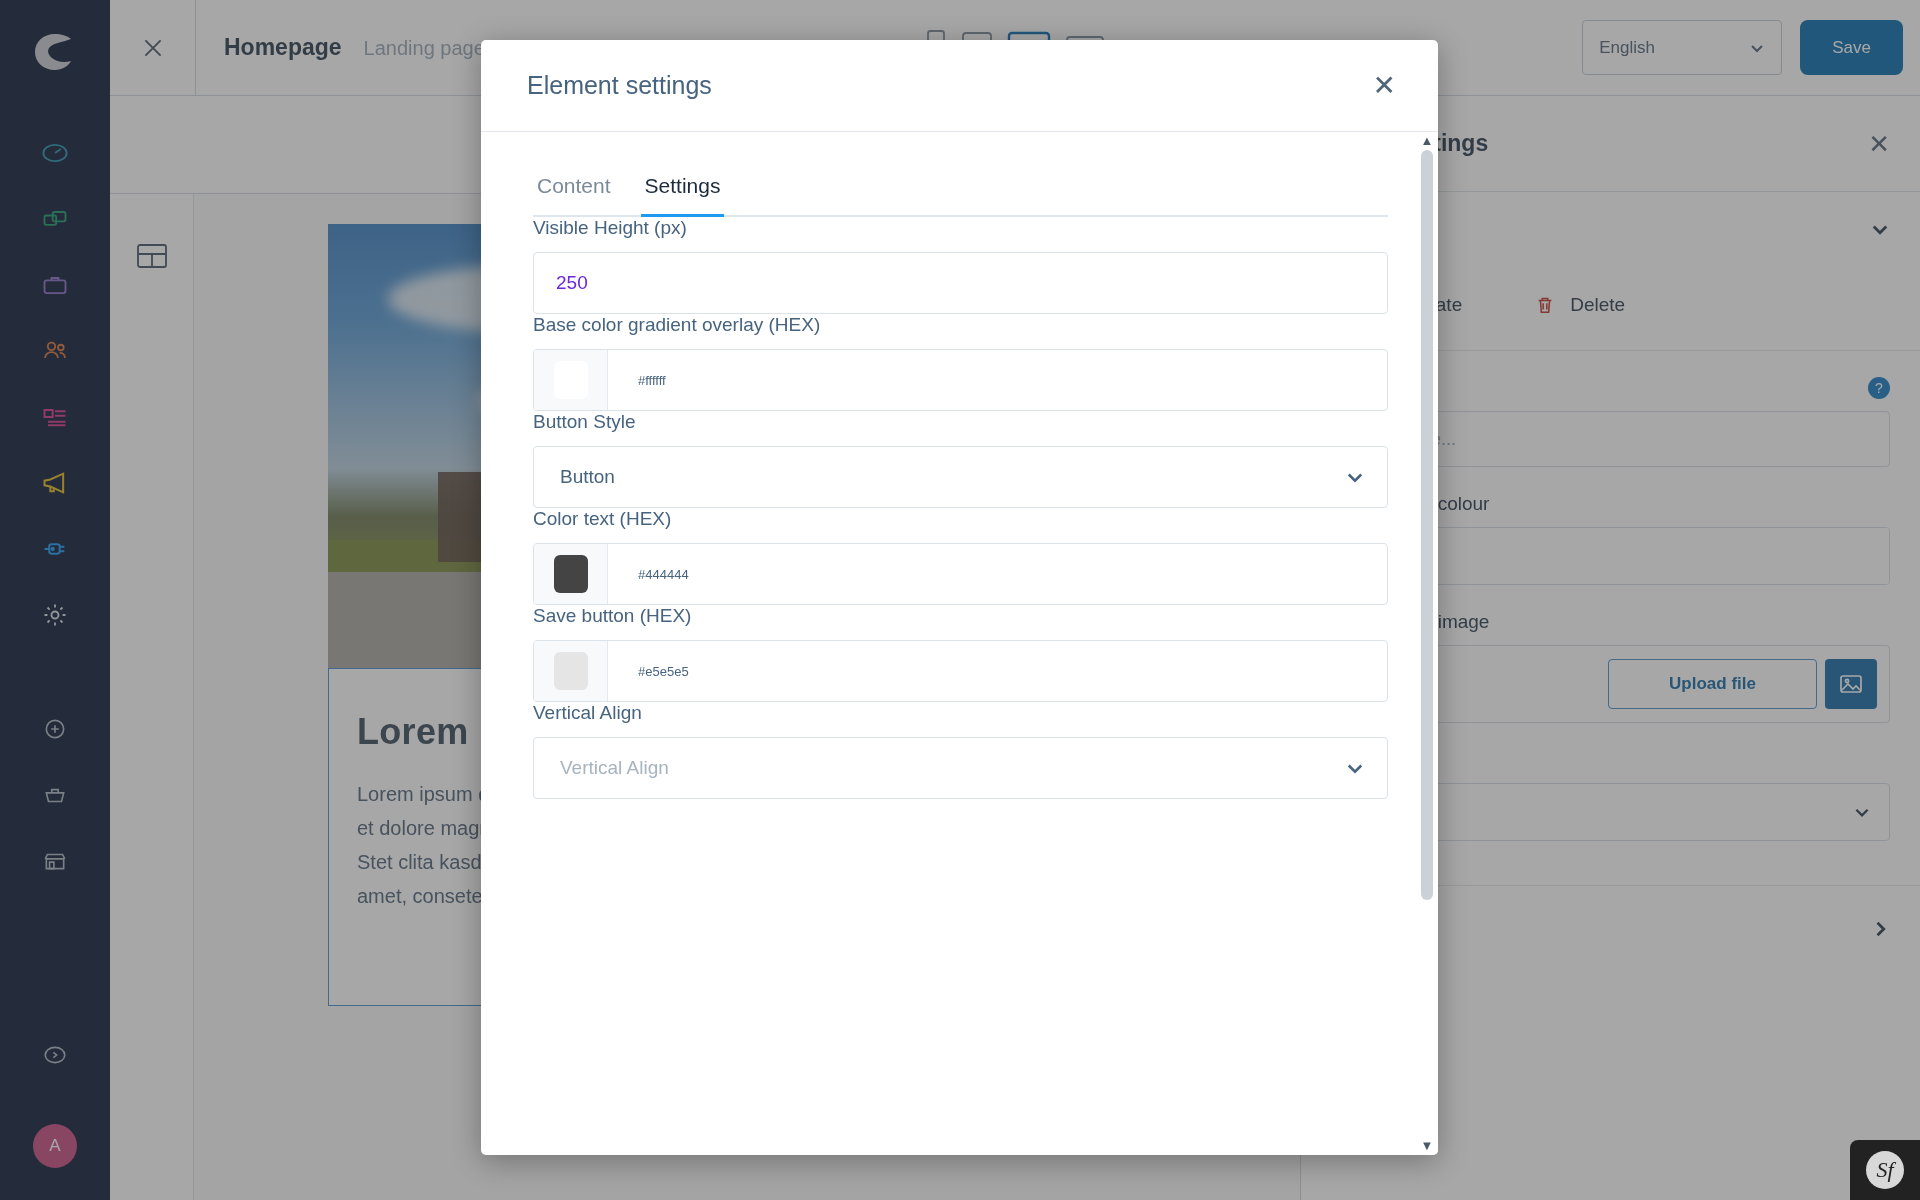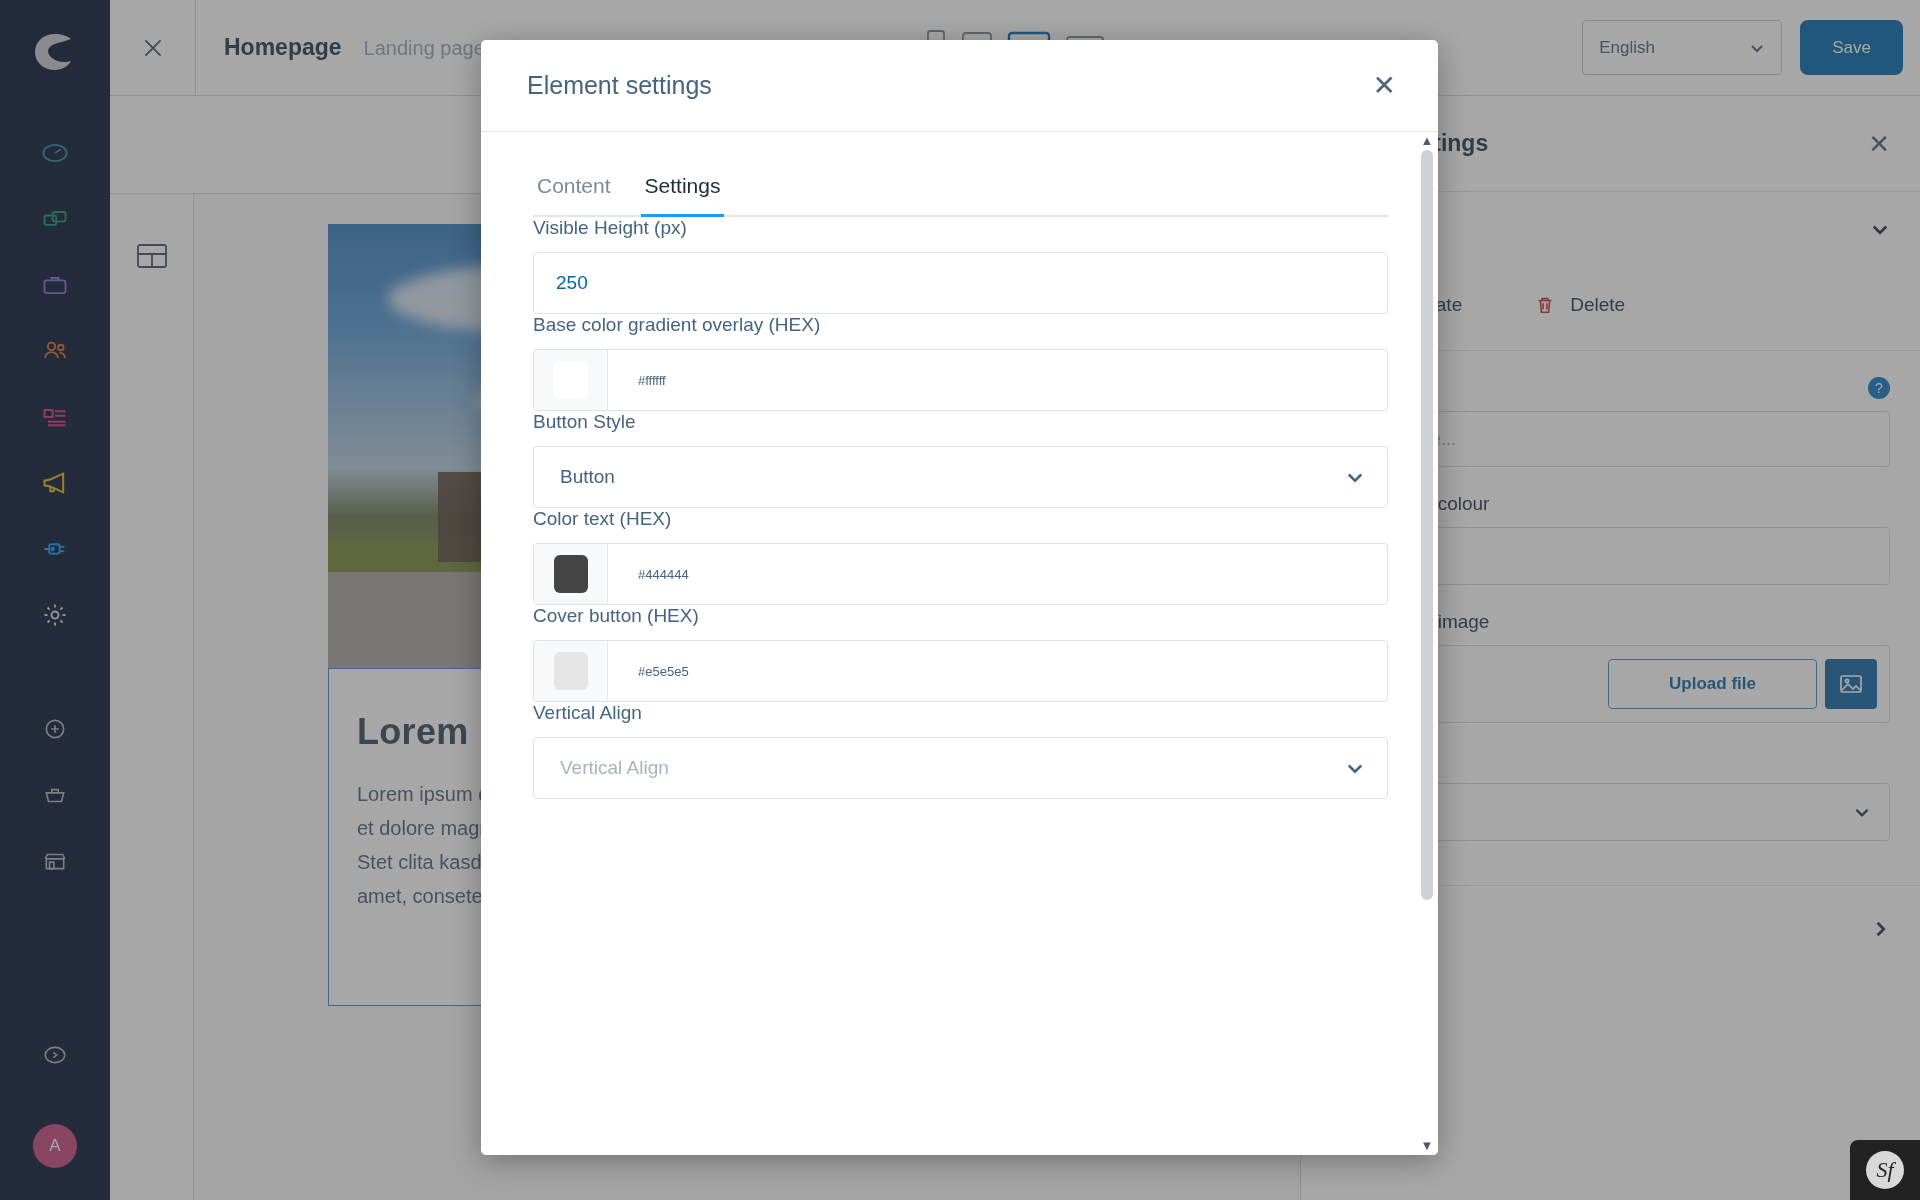--- a/index.html
+++ b/index.html
@@ -188,21 +188,21 @@
   .tab {
     font-size: 21px; color: #7b8a99; padding: 0 4px 16px 4px;
     margin-bottom: -2px; cursor: pointer; border-bottom: 3px solid transparent;
   }
   .tab.active { color: #1c2b3a; border-bottom-color: #1f9af3; }
 
   .fgroup { }
   .flabel { font-size: 19px; color: #46637f; margin-bottom: 13px; }
   .finput {
     height: 62px; border: 1px solid #dbe2e8; border-radius: 4px; background: #fff;
-    display: flex; align-items: center; padding: 0 22px; font-size: 19px; color: #0369a1;
+    display: flex; align-items: center; padding: 0 22px; font-size: 19px; color: #6d28d9;
   }
   .fselect {
     height: 62px; border: 1px solid #dbe2e8; border-radius: 4px; background: #fff;
     display: flex; align-items: center; justify-content: space-between;
     padding: 0 22px 0 26px; font-size: 19px; color: #46637f; cursor: pointer;
   }
   .fselect.placeholder { color: #a7b3bf; }
   .color-field {
     height: 62px; border: 1px solid #dbe2e8; border-radius: 4px; display: flex; overflow: hidden; background: #fff;
   }
@@ -566,21 +566,21 @@
           <div class="flabel">Color text (HEX)</div>
           <div class="color-field">
             <div class="color-chip-cell">
               <div class="color-chip" style="background:#444444"></div>
             </div>
             <div class="color-val">#444444</div>
           </div>
         </div>
 
         <div class="fgroup">
-          <div class="flabel">Cover button (HEX)</div>
+          <div class="flabel">Save button (HEX)</div>
           <div class="color-field">
             <div class="color-chip-cell">
               <div class="color-chip" style="background:#e5e5e5"></div>
             </div>
             <div class="color-val">#e5e5e5</div>
           </div>
         </div>
 
         <div class="fgroup">
           <div class="flabel">Vertical Align</div>

